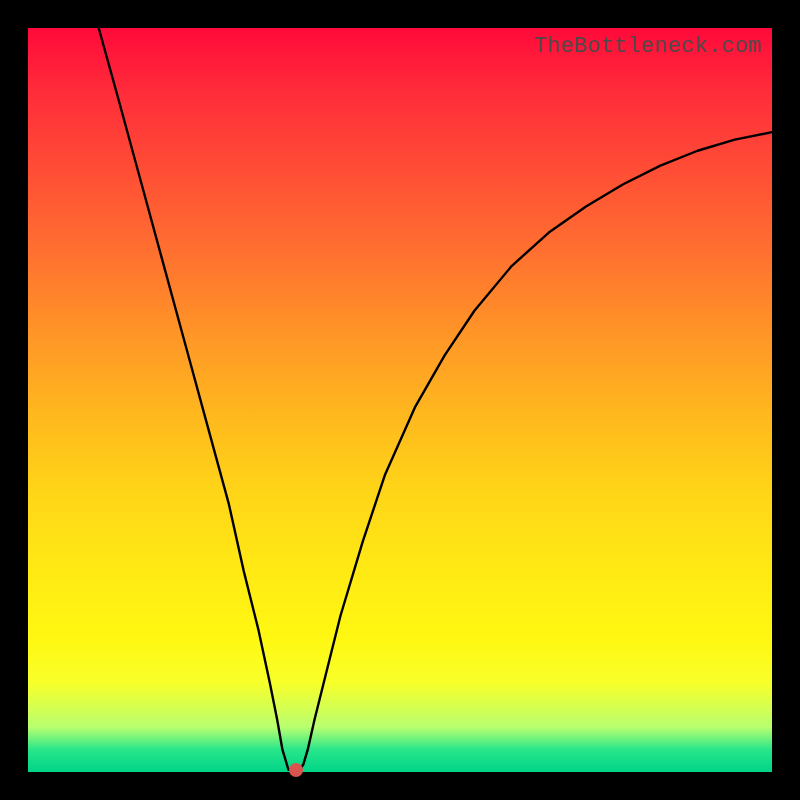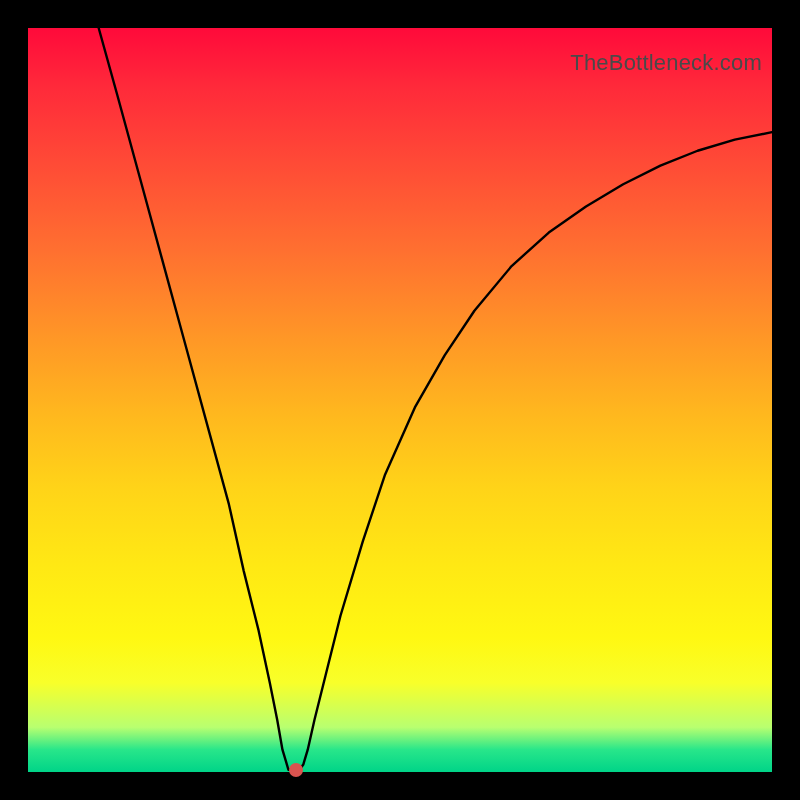--- a/index.html
+++ b/index.html
@@ -29,26 +29,25 @@
       #f8ff2a 88%,
       #b8ff70 94%,
       #28e68a 97%,
       #00d488 100%
     );
   }
   .watermark {
     position: absolute;
     top: 6px;
     right: 10px;
-    font-family: Liberation Sans, sans-serif;
+    font-family: Liberation Mono, monospace;
     font-size: 22px;
     color: #4a4a4a;
     font-weight: 500;
     letter-spacing: 0.2px;
-    margin-top: 16px;
   }
   svg.curve {
     position: absolute;
     left: 0;
     top: 0;
     width: 744px;
     height: 744px;
     overflow: visible;
   }
   .marker {

